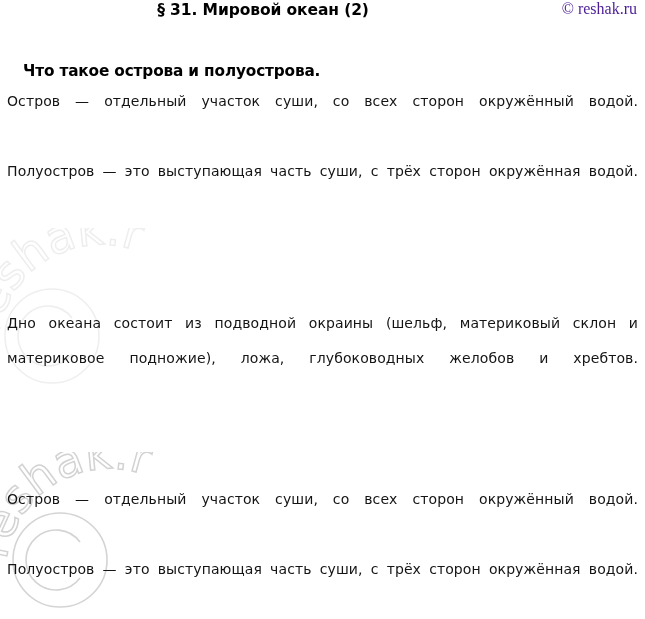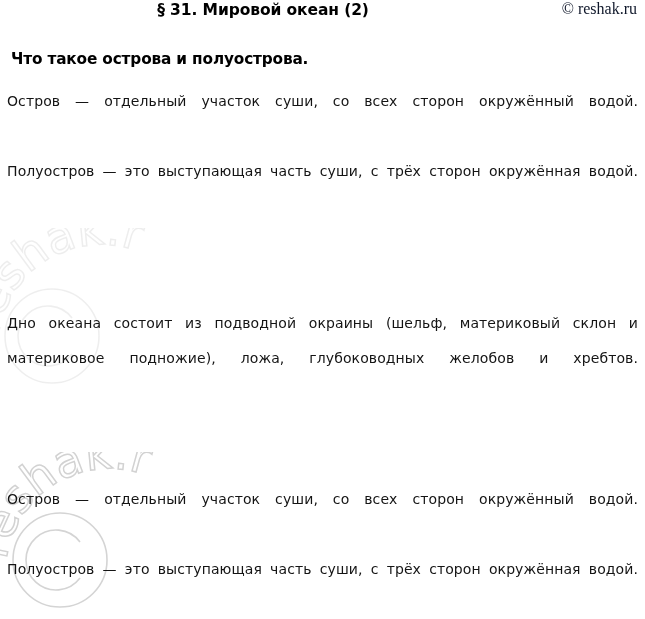--- a/index.html
+++ b/index.html
@@ -42,31 +42,31 @@
     letter-spacing: -0.1px;
     color: #000000;
     padding-right: 118px;
   }
   .copyright {
     position: absolute;
     right: 0;
     top: 0px;
     font-family: "Liberation Serif", "DejaVu Serif", serif;
     font-size: 16px;
-    color: #0f172a;
+    color: #4c1d95;
     white-space: nowrap;
   }
 
   
   .section-heading {
     font-size: 15.3px;
     font-weight: bold;
     color: #000000;
     letter-spacing: -0.15px;
-    margin: 4px;
+    margin: 16px;
   }
   .h-1 { position: absolute; left: 7px; top: 46px; }
   .h-2 { position: absolute; left: 7px; top: 245px; }
   .h-3 { position: absolute; left: 7px; top: 399px; }
   .h-4 { position: absolute; left: 7px; top: 444px; }
 
   
   .para {
     position: absolute;
     left: 7px;

